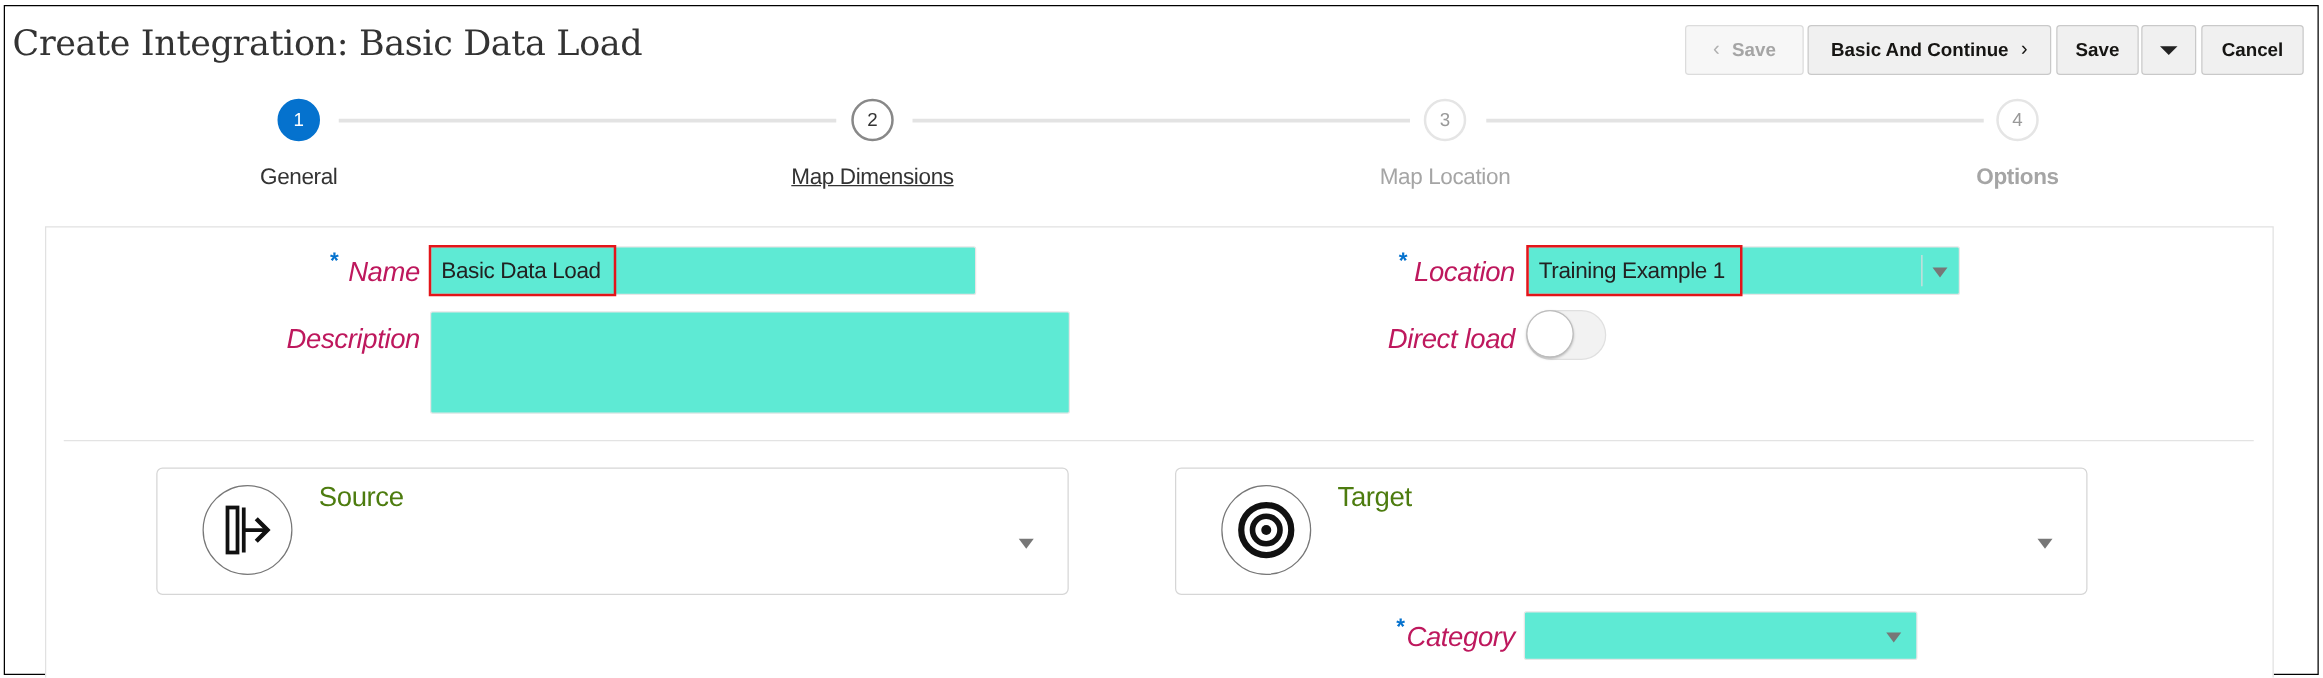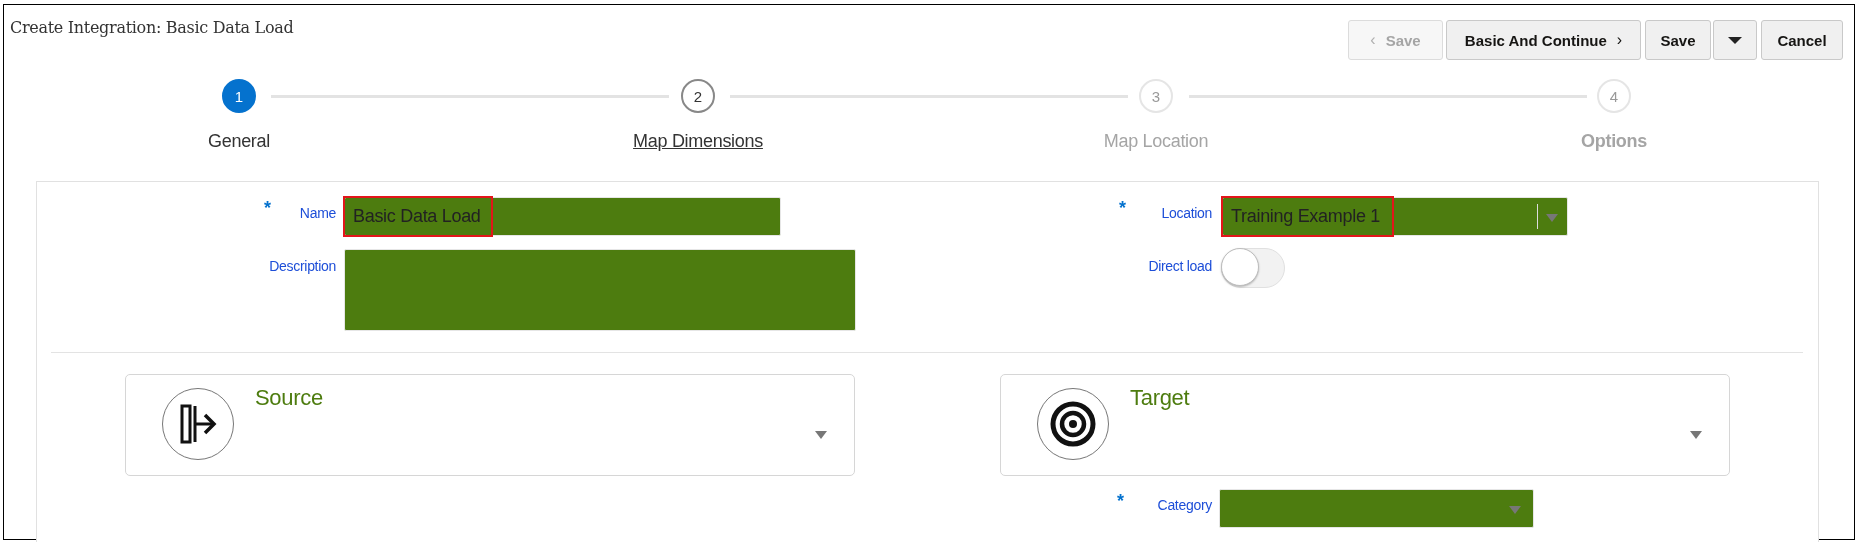--- a/index.html
+++ b/index.html
@@ -7,21 +7,21 @@
   body {
     width: 1858px; height: 542px; position: relative; overflow: hidden;
     font-family: "Liberation Sans", sans-serif; color: #333;
   }
   .frame {
     position: absolute; left: 3px; top: 4px; width: 1852px; height: 536px;
     border: 1.5px solid #000; background: #fff;
   }
   .page-title {
     position: absolute; left: 10px; top: 18px;
-    font-family: "DejaVu Serif", serif; font-size: 16px; color: #333;
+    font-family: "DejaVu Serif", serif; font-size: 28px; color: #333;
     letter-spacing: -0.3px;
   }
   .toolbar { position: absolute; top: 20px; left: 1348px; height: 40px; }
   .btn {
     position: absolute; top: 0; height: 40px;
     background: #f0f0f0; border: 1px solid #c9c9c9; border-radius: 3px;
     font-family: "Liberation Sans", sans-serif; font-weight: bold; font-size: 15px;
     color: #161513; display: flex; align-items: center; justify-content: center;
     cursor: pointer;
   }
@@ -53,26 +53,27 @@
     font-size: 18px; letter-spacing: -0.3px;
   }
   .step-label.dark { color: #333; }
   .step-label.light { color: #a5a5a5; }
 
   .panel {
     position: absolute; left: 36px; top: 181px; width: 1783px; height: 370px;
     border: 1px solid #e1e1e1; background: #fff;
   }
   .label {
-    position: absolute; font-size: 14px; color: #1d4ed8; text-align: right;
+    position: absolute; font-size: 22px; color: #be185d; text-align: right;
     letter-spacing: -0.3px;
+    font-style: italic;
   }
   .req { color: #0572ce; font-weight: bold; font-size: 18px; position: absolute; }
   .input {
-    position: absolute; background: #4d7c0f; border: 1px solid #e6e6e6;
+    position: absolute; background: #5eead4; border: 1px solid #e6e6e6;
     border-radius: 2px; font-size: 18px; color: #222; padding-left: 8px;
     display: flex; align-items: center; letter-spacing: -0.3px;
   }
   .highlight { position: absolute; border: 2.5px solid #e3151a; pointer-events: none; }
   .select-arrow {
     position: absolute; width: 0; height: 0;
     border-left: 6px solid transparent; border-right: 6px solid transparent;
     border-top: 8px solid #777;
   }
   .select-sep { position: absolute; width: 1px; background: #dcdcdc; }
@@ -175,21 +176,21 @@
       <rect x="7" y="5" width="8" height="36" fill="none" stroke="#111" stroke-width="3"></rect>
       <line x1="20" y1="5" x2="20" y2="41" stroke="#111" stroke-width="3"></line>
       <line x1="20" y1="23" x2="38" y2="23" stroke="#111" stroke-width="3"></line>
       <polyline points="30,14 39,23 30,32" fill="none" stroke="#111" stroke-width="3.5"></polyline>
     </svg>
   </div>
   <div class="card-title">Source</div>
   <div class="select-arrow" style="left:689px; top:56px;"></div>
 </div>
 
-<div class="card" style="left:1000px;">
+<div class="card" style="left:940px;">
   <div class="card-icon">
     <svg width="50" height="50" viewBox="0 0 50 50">
       <circle cx="25" cy="25" r="20" fill="none" stroke="#111" stroke-width="5"></circle>
       <circle cx="25" cy="25" r="11" fill="none" stroke="#111" stroke-width="4.5"></circle>
       <circle cx="25" cy="25" r="4" fill="#111"></circle>
     </svg>
   </div>
   <div class="card-title">Target</div>
   <div class="select-arrow" style="left:689px; top:56px;"></div>
 </div>

